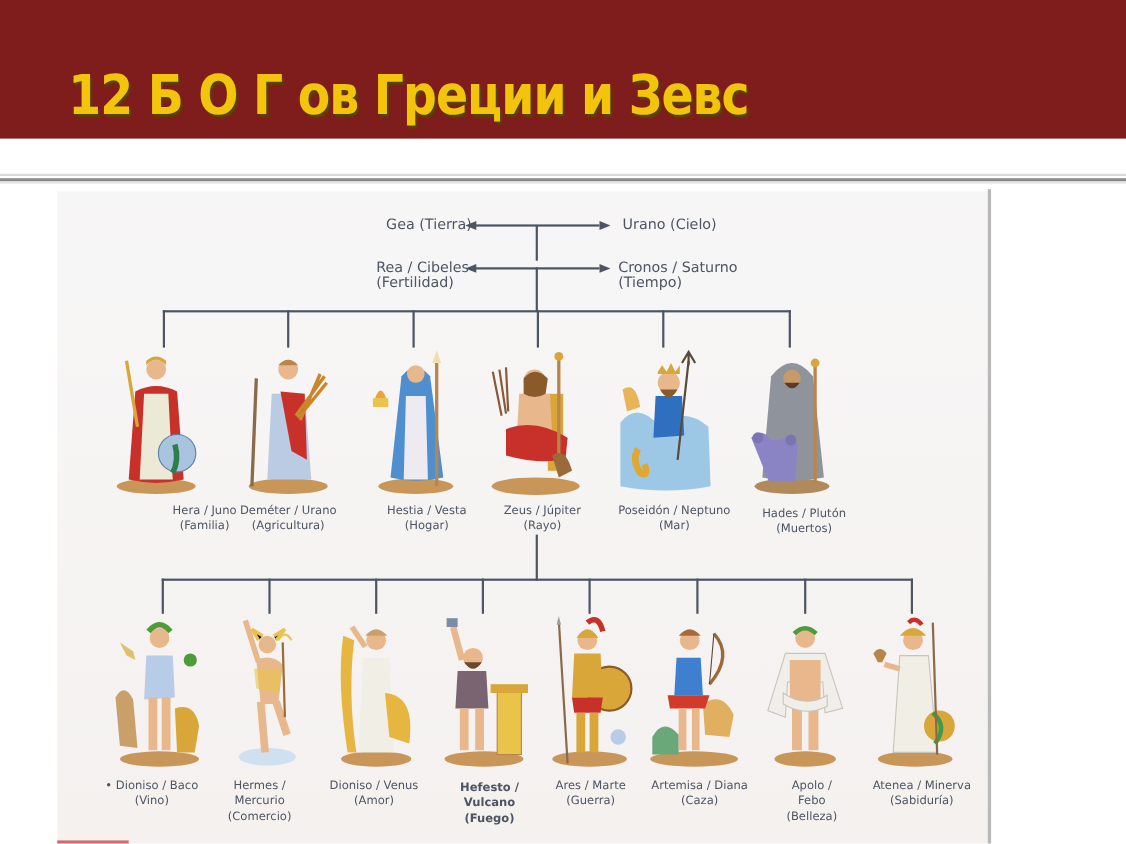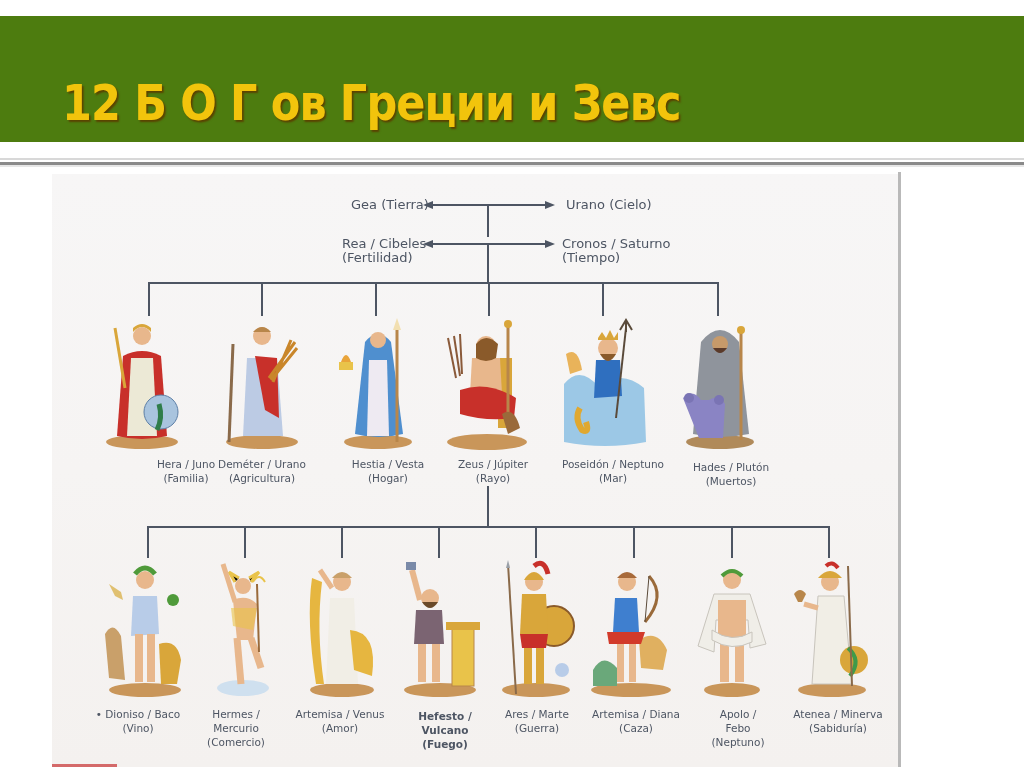--- a/index.html
+++ b/index.html
@@ -1,21 +1,21 @@
 <!DOCTYPE html>
 <html><head>
 <meta charset="utf-8">
 <style>
   * { box-sizing: border-box; margin: 0; padding: 0; }
   html, body { width: 1024px; height: 767px; overflow: hidden; background: #ffffff; }
   body { position: relative; font-family: "Liberation Sans", sans-serif; }
 
   .title-bar {
-    position: absolute; left: 0; top: 16px; width: 1024px; height: 126px;
-    background: #4d7c0f;
+    position: absolute; left: 0; top: 0; width: 1024px; height: 126px;
+    background: #7f1d1d;
   }
   .title-text {
     position: absolute; left: 62px; top: 58px;
     font-family: "DejaVu Sans", sans-serif;
     font-size: 50px; font-weight: bold; letter-spacing: -1px;
     color: #f2c40c;
     text-shadow: 2px 2px 2px #5a4300;
     transform: scaleX(0.86); transform-origin: left center;
     white-space: nowrap;
   }
@@ -328,37 +328,37 @@
 <div class="caption" style="left:138px; top:707px;">
   <span class="domain-line">• Dioniso / Baco</span>
   <span class="domain-line">(Vino)</span>
 </div>
 <div class="caption" style="left:236px; top:707px;">
   <span class="domain-line">Hermes /</span>
   <span class="domain-line">Mercurio</span>
   <span class="domain-line">(Comercio)</span>
 </div>
 <div class="caption" style="left:340px; top:707px;">
-  <span class="domain-line">Artemisa / Venus</span>
+  <span class="domain-line">Dioniso / Venus</span>
   <span class="domain-line">(Amor)</span>
 </div>
 <div class="caption" style="left:445px; top:709px;font-weight:bold;">
   <span class="domain-line">Hefesto /</span>
   <span class="domain-line">Vulcano</span>
   <span class="domain-line">(Fuego)</span>
 </div>
 <div class="caption" style="left:537px; top:707px;">
   <span class="domain-line">Ares / Marte</span>
   <span class="domain-line">(Guerra)</span>
 </div>
 <div class="caption" style="left:636px; top:707px;">
   <span class="domain-line">Artemisa / Diana</span>
   <span class="domain-line">(Caza)</span>
 </div>
 <div class="caption" style="left:738px; top:707px;">
   <span class="domain-line">Apolo /</span>
   <span class="domain-line">Febo</span>
-  <span class="domain-line">(Neptuno)</span>
+  <span class="domain-line">(Belleza)</span>
 </div>
 <div class="caption" style="left:838px; top:707px;">
   <span class="domain-line">Atenea / Minerva</span>
   <span class="domain-line">(Sabiduría)</span>
 </div>
 
 </body></html>

